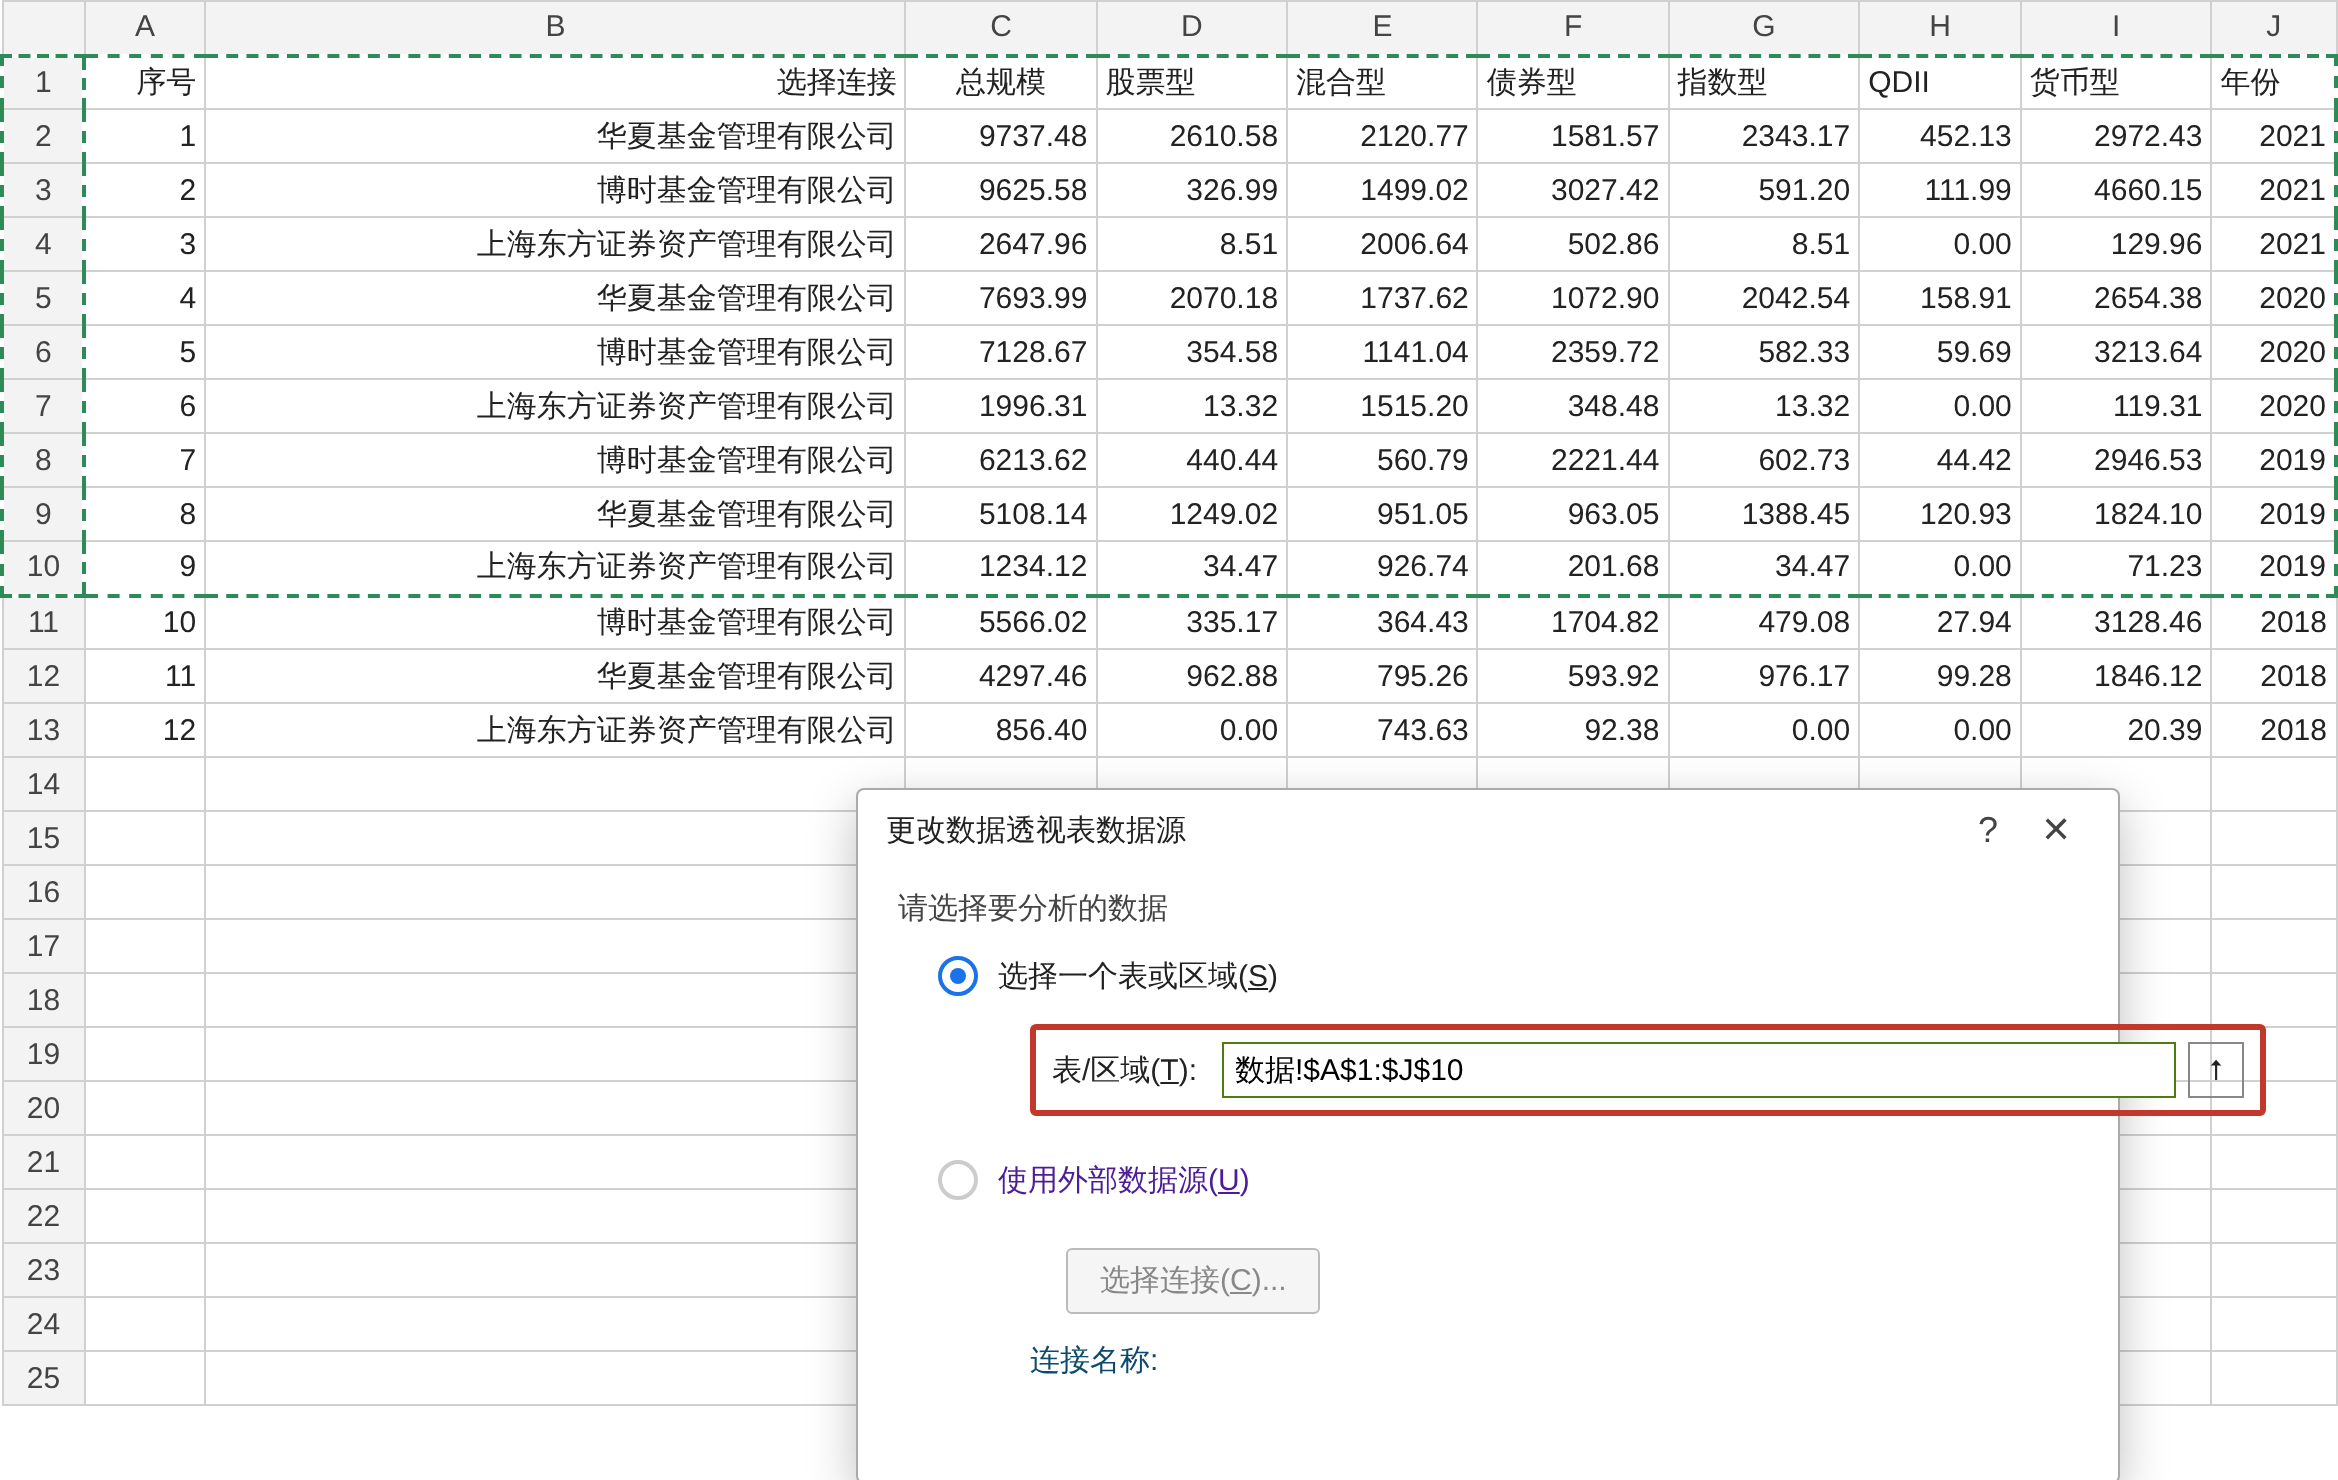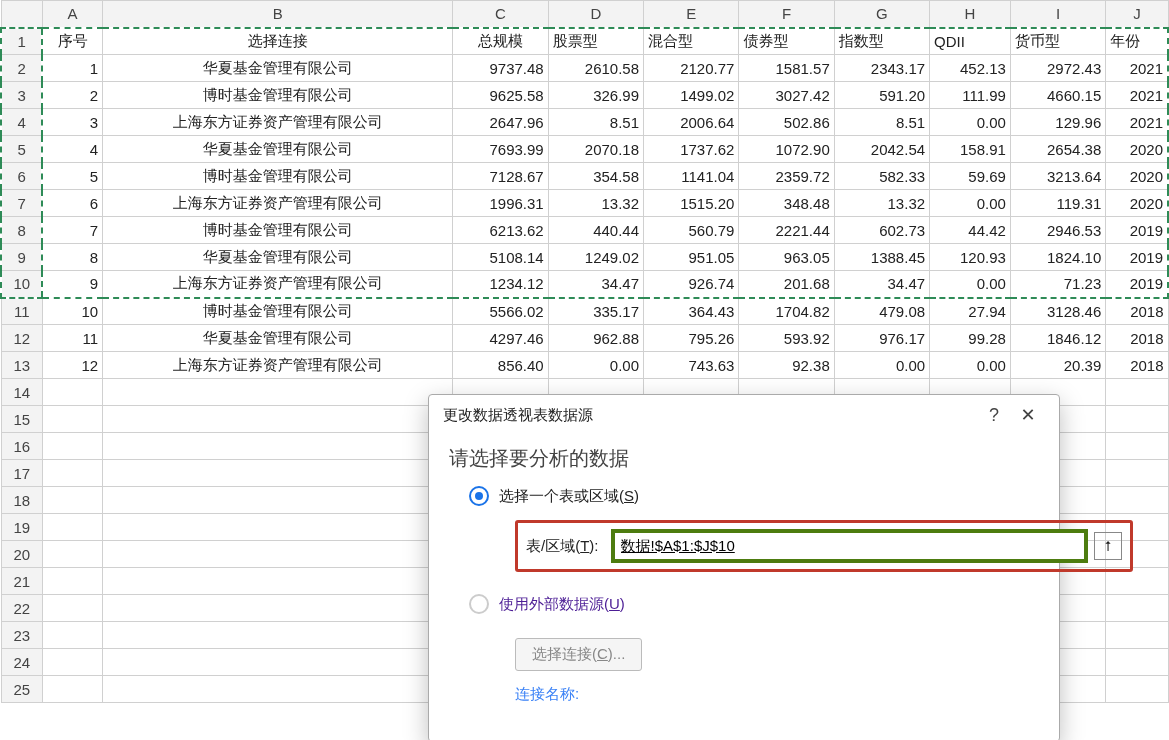--- a/index.html
+++ b/index.html
@@ -12,46 +12,46 @@
   .colB{width:338px;}
   .colC{width:92px;}
   .colD{width:92px;}
   .colE{width:92px;}
   .colF{width:92px;}
   .colG{width:92px;}
   .colH{width:78px;}
   .colI{width:92px;}
   .colJ{width:60px;}
   td.num{text-align:right;}
-  td.txt{text-align:center;}
+  td.txt{text-align:right;}
   
   .sel-top{border-top:2px dashed #2e8b57 !important;}
   .sel-bottom{border-bottom:2px dashed #2e8b57 !important;}
   .sel-left{border-left:2px dashed #2e8b57 !important;}
   .sel-right{border-right:2px dashed #2e8b57 !important;}
 
   
   .dialog{position:absolute;left:428px;top:394px;width:630px;height:346px;background:#fff;border:1px solid #aaa;border-radius:4px;box-shadow:0 8px 24px rgba(0,0,0,.25);}
   .dlg-title{display:flex;align-items:center;height:40px;padding:0 14px;font-size:15px;}
   .dlg-title .t{flex:1;}
   .dlg-title .help, .dlg-title .close{width:34px;text-align:center;font-size:18px;color:#444;cursor:pointer;}
   .dlg-body{padding:10px 20px;}
-  .dlg-body .lbl{font-size:20px;color:#444;margin-bottom:14px;}
+  .dlg-body .lbl{font-size:15px;color:#444;margin-bottom:14px;}
   .radio-row{display:flex;align-items:center;margin:10px 0 14px 20px;font-size:15px;}
   .radio{width:16px;height:16px;border-radius:50%;border:2px solid #888;margin-right:10px;display:inline-flex;align-items:center;justify-content:center;}
   .radio.checked{border-color:#1a73e8;}
   .radio.checked::after{content:"";width:8px;height:8px;border-radius:50%;background:#1a73e8;}
   .radio.disabled{border-color:#ccc;}
   .disabled-text{color:#4c1d95;}
   .range-row{display:flex;align-items:center;margin-left:66px;border:3px solid #c0392b;border-radius:3px;padding:6px 8px;width:618px;box-sizing:border-box;}
   .range-row .rl{font-size:15px;margin-right:12px;}
-  .range-row input{flex:1;height:26px;font-size:15px;padding:0 6px;border:4px solid #4d7c0f;text-decoration:underline;}
+  .range-row input{flex:1;height:26px;font-size:15px;padding:0 6px;border:1px solid #4d7c0f;}
   .range-row .pick{width:26px;height:26px;border:1px solid #888;margin-left:6px;display:flex;align-items:center;justify-content:center;font-size:14px;}
-  .conn-btn{margin-left:66px;margin-top:10px;padding:6px 16px;border:1px solid #bbb;background:#f5f5f5;color:#888;font-size:15px;border-radius:3px;display:inline-block;}
-  .conn-name{margin-left:66px;margin-top:14px;color:#3b82f6;font-size:15px;}
+  .conn-btn{margin-left:84px;margin-top:10px;padding:6px 16px;border:1px solid #bbb;background:#f5f5f5;color:#888;font-size:15px;border-radius:3px;display:inline-block;}
+  .conn-name{margin-left:66px;margin-top:14px;color:#0c4a6e;font-size:15px;}
   .u{text-decoration:underline;}
 </style>
 </head>
 <body>
 
 <div class="sheet">
   <table class="grid">
     <colgroup>
       <col class="rowhead" style="width:40px">
       <col class="colA">

